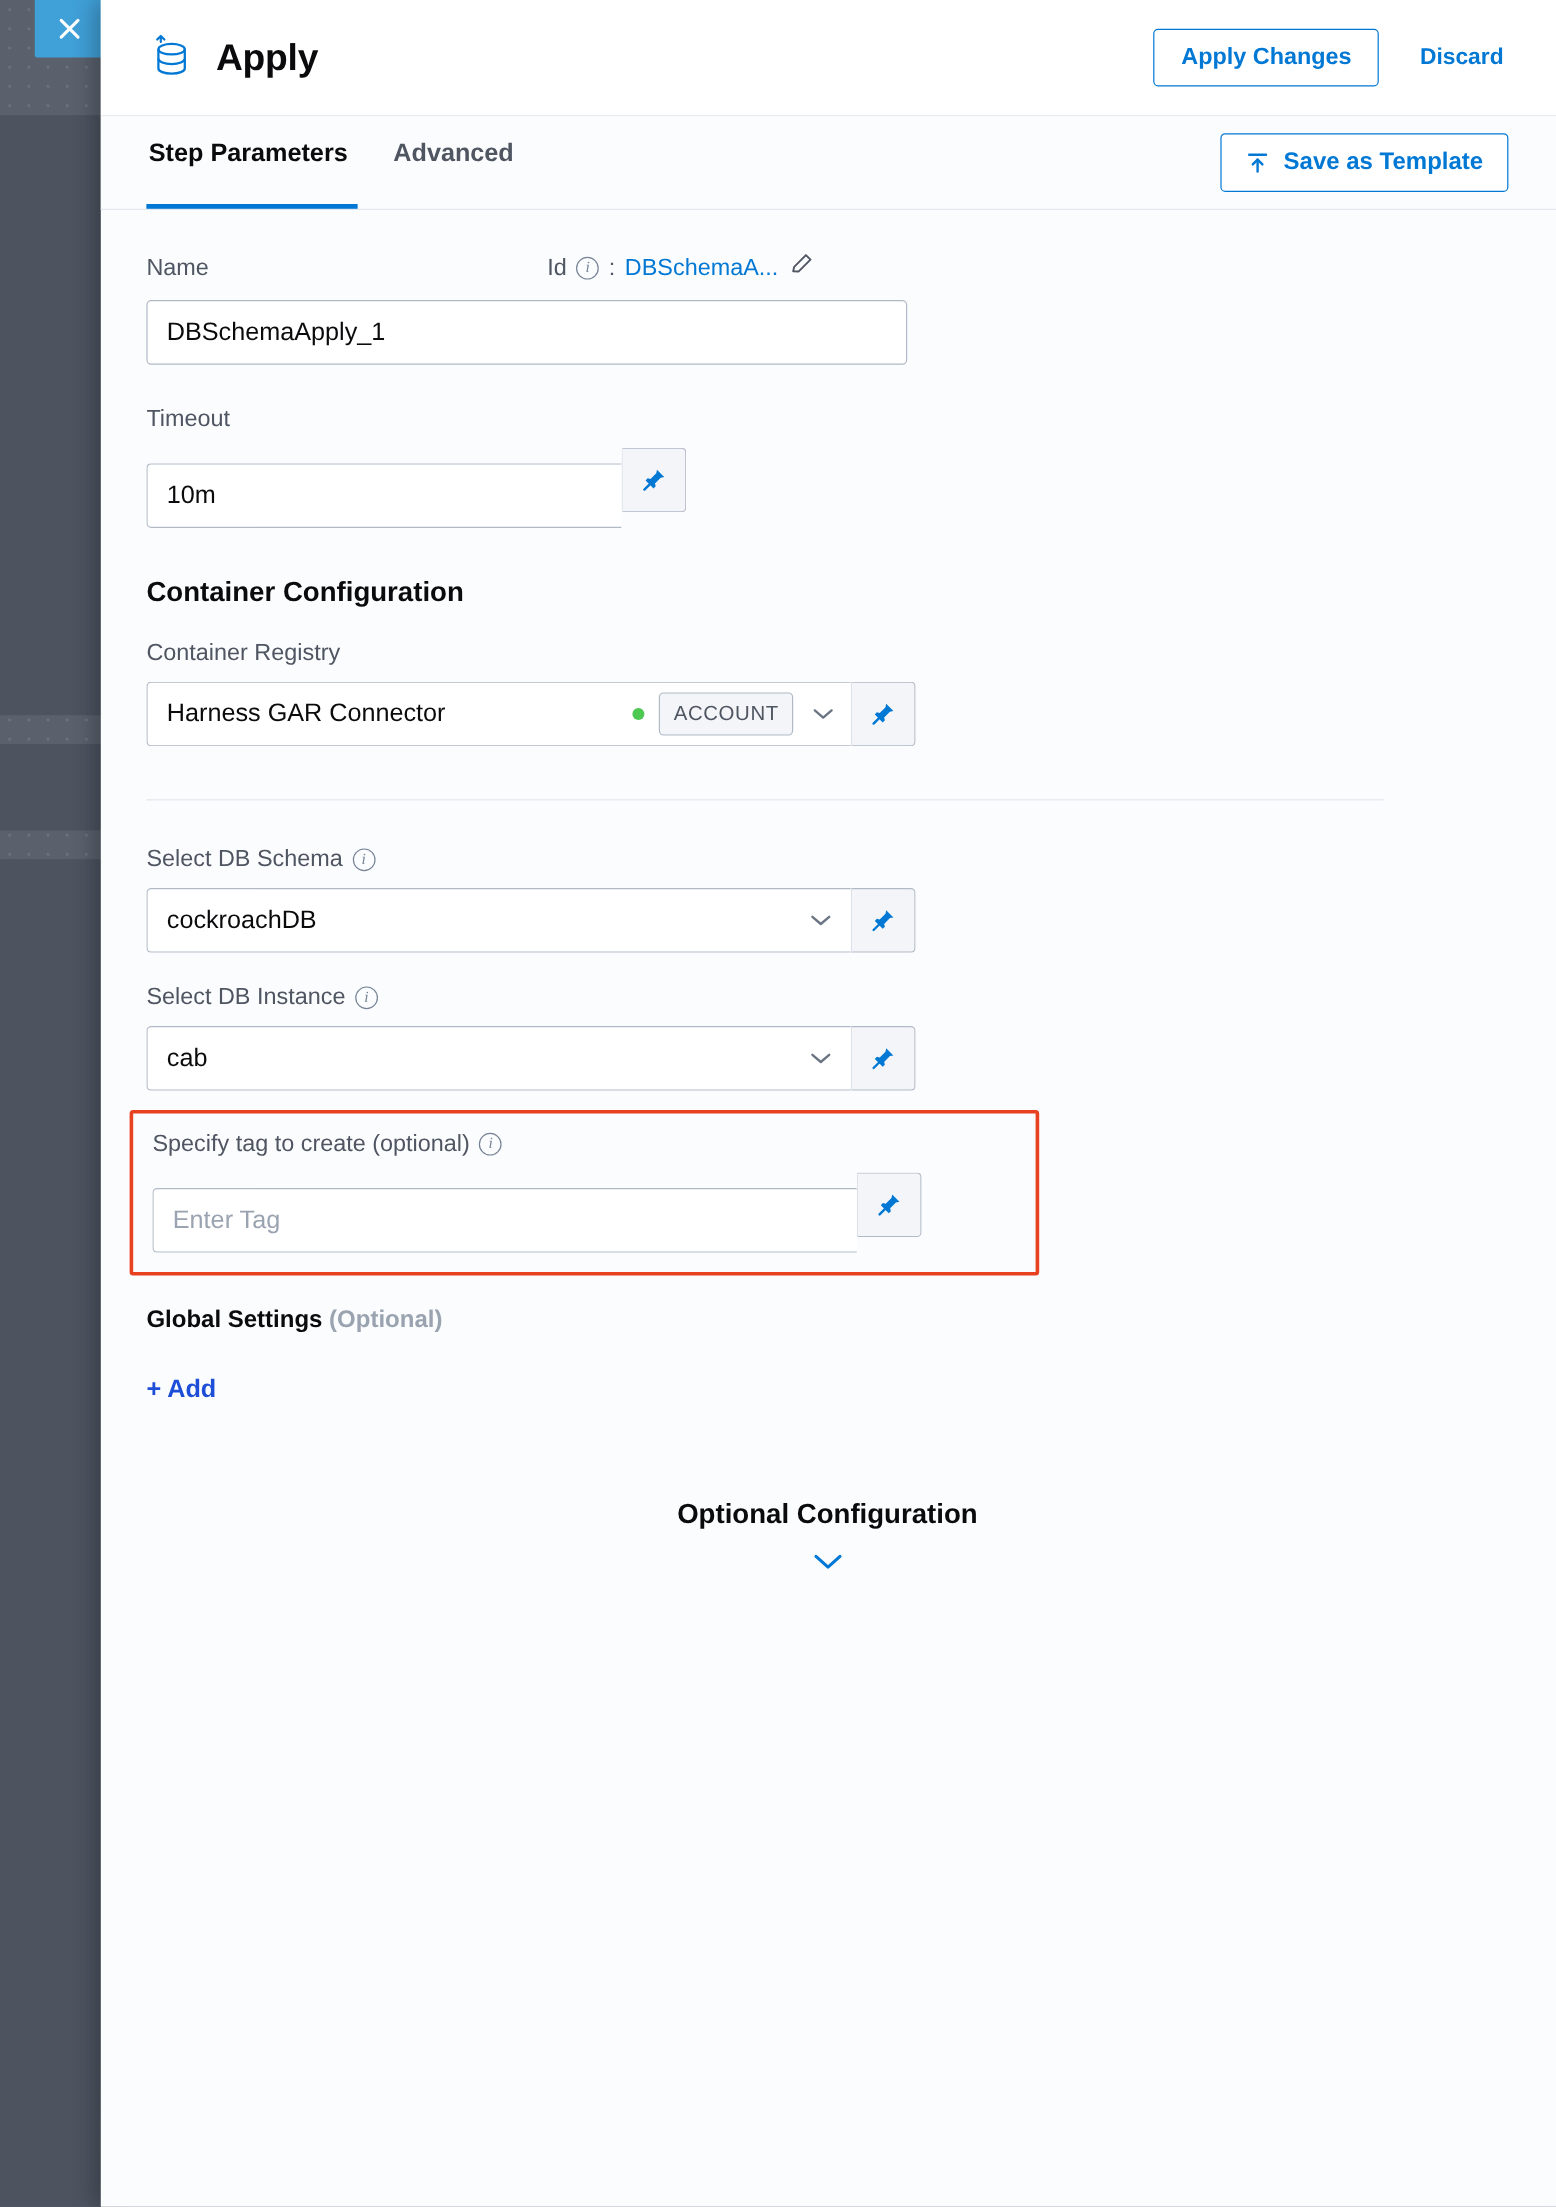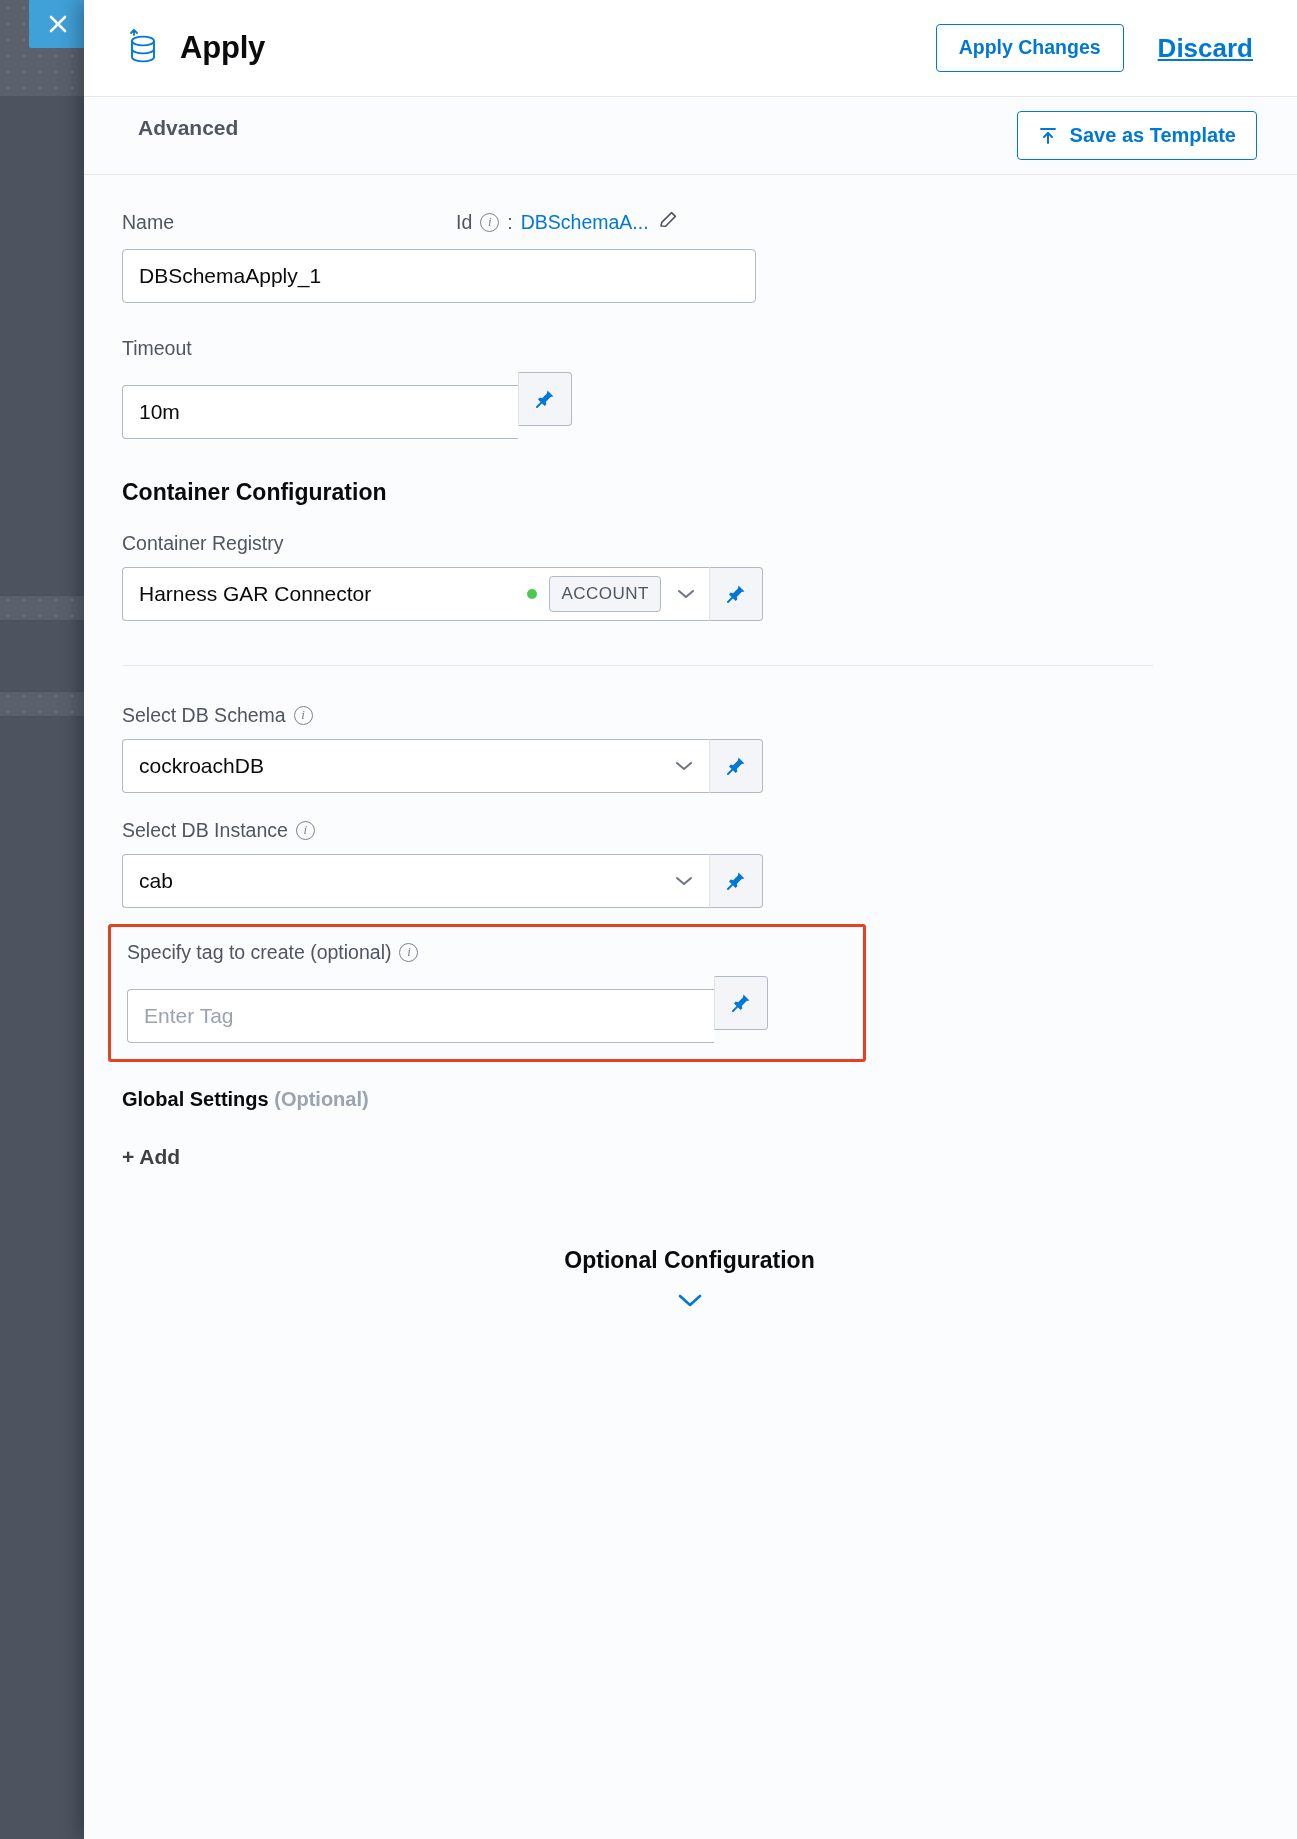--- a/index.html
+++ b/index.html
@@ -65,24 +65,23 @@
     color: #0278d5;
     background: #ffffff;
     border-radius: 4px;
     font-size: 19.5px;
     font-weight: bold;
     padding: 13px 22px;
     cursor: pointer;
     line-height: 1;
   }
   .btn-link {
-    color: #0278d5; font-size: 26px; font-weight: bold;
+    color: #0278d5; font-size: 19px; font-weight: bold;
     background: none; border: none; cursor: pointer;
     padding: 6px 4px;
-    text-decoration: underline;
   }
 
   
   .tabs-row {
     height: 78px;
     border-bottom: 1px solid #e4e7ec;
     display: flex; align-items: flex-end;
     padding: 0 40px 0 38px;
     background: #fbfcfe;
     flex: 0 0 auto;
@@ -223,21 +222,21 @@
     width: 758px;
     margin-left: -14px;
     margin-top: 16px;
   }
   .global-settings {
     margin-top: 26px;
     font-size: 20px; font-weight: bold; color: #0b0b0d;
   }
   .global-settings .optional { color: #9aa3b0; font-weight: bold; }
   .add-link {
-    margin-top: 34px; color: #404040; font-size: 21px; font-weight: bold;
+    margin-top: 34px; color: #1d4ed8; font-size: 21px; font-weight: bold;
     cursor: pointer; display: inline-block;
   }
   .optional-config {
     margin-top: 78px; display: flex; align-items: center; gap: 18px;
     cursor: pointer;
     flex-direction: column;
   }
   .optional-config-label { font-size: 23px; font-weight: bold; color: #0b0b0d; }
   .fade-bottom {
     position: absolute; left: 0; right: 0; bottom: 0; height: 120px;
@@ -274,20 +273,23 @@
         <div class="drawer-title">Apply</div>
       </div>
       <div class="header-right">
         <button class="btn-primary-outline">Apply Changes</button>
         <button class="btn-link">Discard</button>
       </div>
     </div>
 
     <div class="tabs-row">
       <div class="tabs">
+        <div class="tab active">
+          <span>Step Parameters</span>
+        </div>
         <div class="tab second">
           <span>Advanced</span>
         </div>
       </div>
       <div class="tabs-right">
         <button class="btn-template">
           <svg width="20" height="20" viewBox="0 0 20 20">
             <path d="M3 3 H17" stroke="#0278d5" stroke-width="2" stroke-linecap="round"></path>
             <path d="M10 17 V7" stroke="#0278d5" stroke-width="2" stroke-linecap="round"></path>
             <path d="M6 11 L10 7 L14 11" stroke="#0278d5" stroke-width="2" fill="none" stroke-linecap="round" stroke-linejoin="round"></path>

